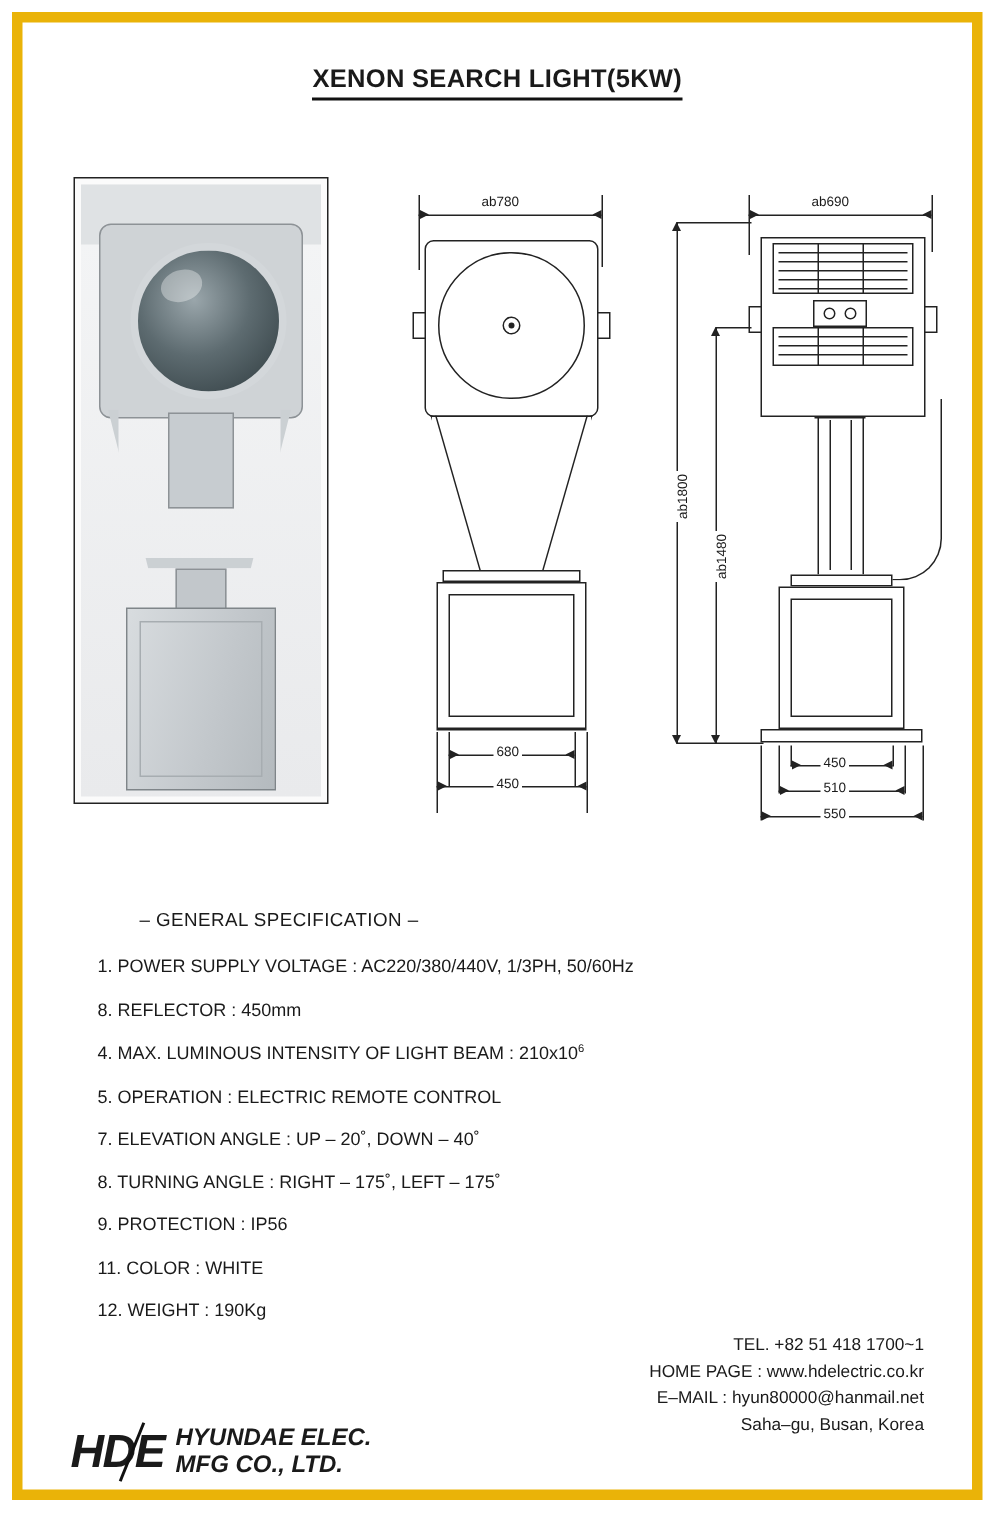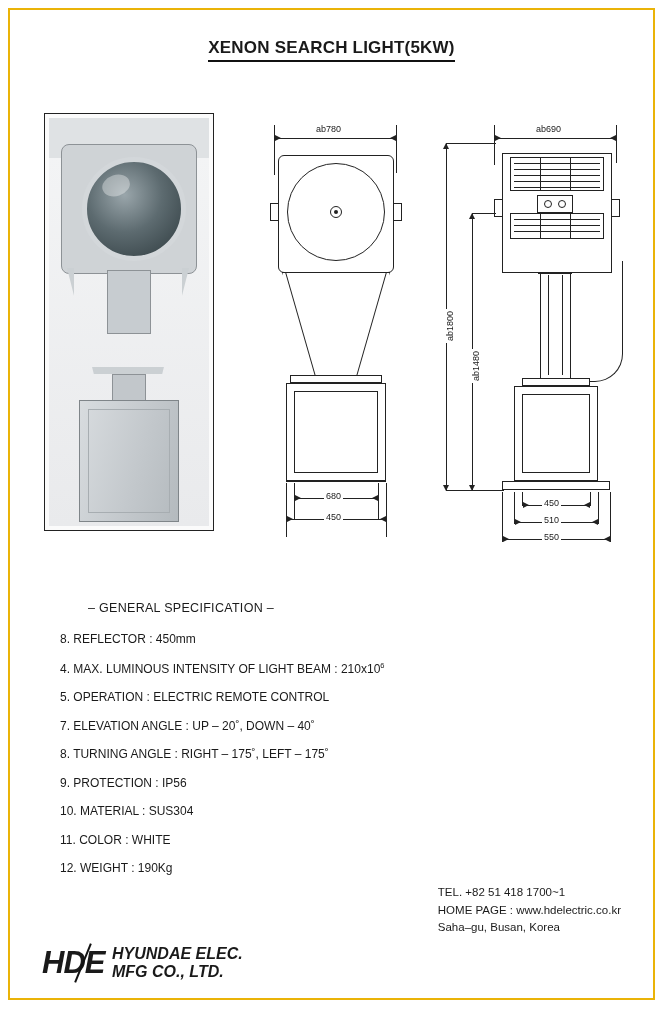--- a/index.html
+++ b/index.html
@@ -14,21 +14,21 @@
     color: #1a1a1a;
     position: relative;
     overflow: hidden;
   }
   .page {
     position: absolute;
     left: 8px;
     top: 8px;
     width: 647px;
     height: 992px;
-    border: 2px solid #eab308;
+    border: 7px solid #eab308;
     box-sizing: border-box;
     background: #fff;
   }
   .title-wrap {
     position: absolute;
     left: 0;
     top: 28px;
     width: 100%;
     text-align: center;
   }
@@ -202,20 +202,21 @@
     margin: 0;
     padding: 0;
   }
   sup { font-size: 7.5px; vertical-align: super; }
 
   
   .contact {
     position: absolute;
     right: 32px;
     top: 874px;
+    text-align: right;
     font-size: 11.5px;
     line-height: 17.5px;
   }
 
   
   .logo {
     position: absolute;
     left: 32px;
     top: 930px;
     display: flex;
@@ -393,34 +394,35 @@
 
     <div class="ln h" style="left:72px; top:426px; width:108px;"></div>
     <div class="arrowR" style="left:73px; top:423px;"></div>
     <div class="arrowL" style="left:174px; top:423px;"></div>
     <div class="dim-label" style="left:112px; top:419px;">550</div>
   </div>
 
   <div class="spec-title">– GENERAL SPECIFICATION –</div>
 
   <ul class="spec-list">
+    <li>1. POWER SUPPLY VOLTAGE : AC220/380/440V, 1/3PH, 50/60Hz</li>
     <li>8. REFLECTOR  :   450mm</li>
     <li><span>4. MAX. LUMINOUS INTENSITY OF LIGHT BEAM : 210x10</span><sup>6</sup></li>
     <li>5. OPERATION : ELECTRIC REMOTE CONTROL</li>
     <li>7. ELEVATION ANGLE : UP – 20˚, DOWN – 40˚</li>
     <li>8. TURNING ANGLE : RIGHT – 175˚, LEFT – 175˚</li>
     <li>9. PROTECTION : IP56</li>
-    <li>10. MATERIAL : SUS304</li>
     <li>11. COLOR : WHITE</li>
     <li>12. WEIGHT : 190Kg</li>
   </ul>
 
   <div class="contact">
     <div>TEL. +82 51 418 1700~1</div>
     <div>HOME PAGE : www.hdelectric.co.kr</div>
+    <div>E–MAIL : hyun80000@hanmail.net</div>
     <div>Saha–gu, Busan, Korea</div>
   </div>
 
   <div class="logo">
     <div class="logo-mark">
       <span>HDE</span>
       <span class="logo-slash"></span>
     </div>
     <div class="logo-text">
       <div>HYUNDAE ELEC.</div>

